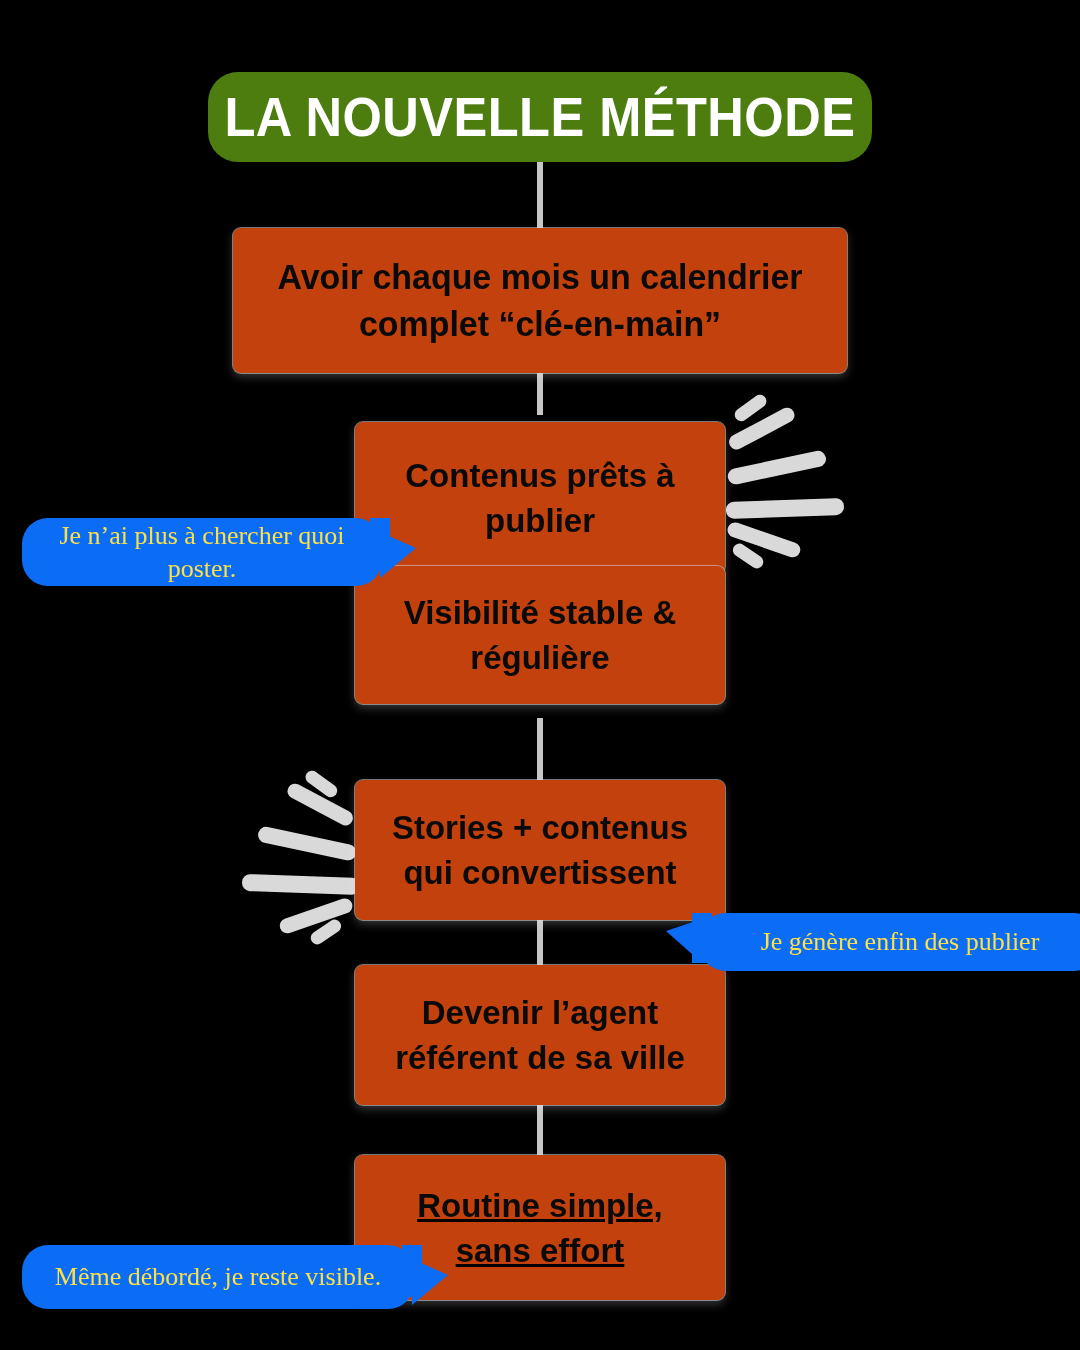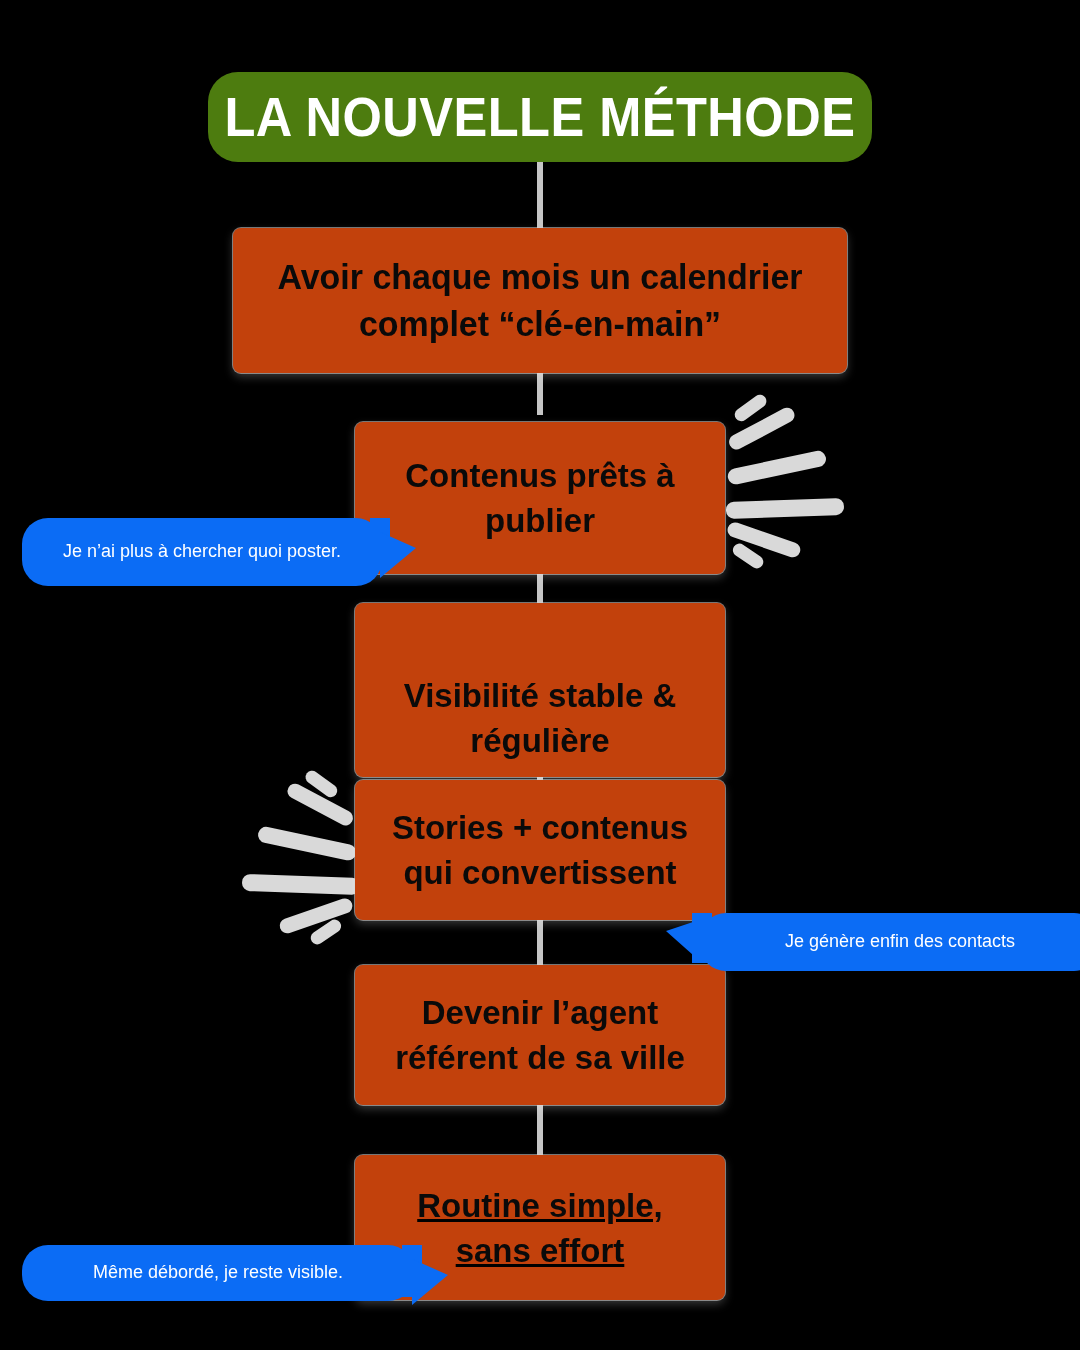--- a/index.html
+++ b/index.html
@@ -75,25 +75,25 @@
     position:absolute;
     background:#0b6cf5;
     border-radius:26px;
     display:flex;align-items:center;justify-content:center;
     text-align:center;
     z-index:7;
     box-sizing:border-box;
     padding:10px 24px;
   }
   .bubble .bubble-text{
-    color:#ffffff;
-    font-size:18px;
+    color:#fde047;
+    font-size:26px;
     font-weight:400;
     line-height:1.28;
-    font-family:Liberation Sans, sans-serif;
+    font-family:Liberation Serif, serif;
   }
   
   .tail-right{
     position:absolute;
     right:-34px;
     top:14px;
     width:0;height:0;
     border-top:16px solid transparent;
     border-bottom:30px solid transparent;
     border-left:36px solid #0b6cf5;
@@ -169,21 +169,21 @@
   </div>
 
   <div class="card wide" style="left:233px;top:228px;width:614px;height:145px;">
     <span class="card-text">Avoir chaque mois un calendrier complet “clé-en-main”</span>
   </div>
 
   <div class="card" style="left:355px;top:406px;width:370px;height:152px;margin-top:16px;">
     <span class="card-text">Contenus prêts à publier</span>
   </div>
 
-  <div class="card" style="left:355px;top:603px;width:370px;height:174px;align-items:flex-end;">
+  <div class="card" style="left:355px;top:566px;width:370px;height:138px;">
     <span class="card-text">Visibilité stable &amp; régulière</span>
   </div>
 
   <div class="card" style="left:355px;top:780px;width:370px;height:140px;">
     <span class="card-text">Stories + contenus qui convertissent</span>
   </div>
 
   <div class="card" style="left:355px;top:965px;width:370px;height:140px;">
     <span class="card-text">Devenir l’agent référent de sa ville</span>
   </div>
@@ -192,24 +192,24 @@
     <span class="card-text">Routine simple, sans effort</span>
   </div>
 
   <div class="bubble" style="left:22px;top:518px;width:360px;height:68px;">
     <span class="bubble-text">Je n’ai plus à chercher quoi poster.</span>
     <span class="tail-right-fill"></span>
     <span class="tail-right"></span>
   </div>
 
   <div class="bubble" style="left:700px;top:913px;width:400px;height:58px;">
-    <span class="bubble-text">Je génère enfin des contacts</span>
+    <span class="bubble-text">Je génère enfin des publier</span>
     <span class="tail-left-fill"></span>
     <span class="tail-left"></span>
   </div>
 
-  <div class="bubble" style="left:22px;top:1245px;width:392px;height:56px;">
+  <div class="bubble" style="left:22px;top:1245px;width:392px;height:64px;">
     <span class="bubble-text">Même débordé, je reste visible.</span>
     <span class="tail-right-fill"></span>
     <span class="tail-right"></span>
   </div>
 
 </div>
 
 </body></html>

